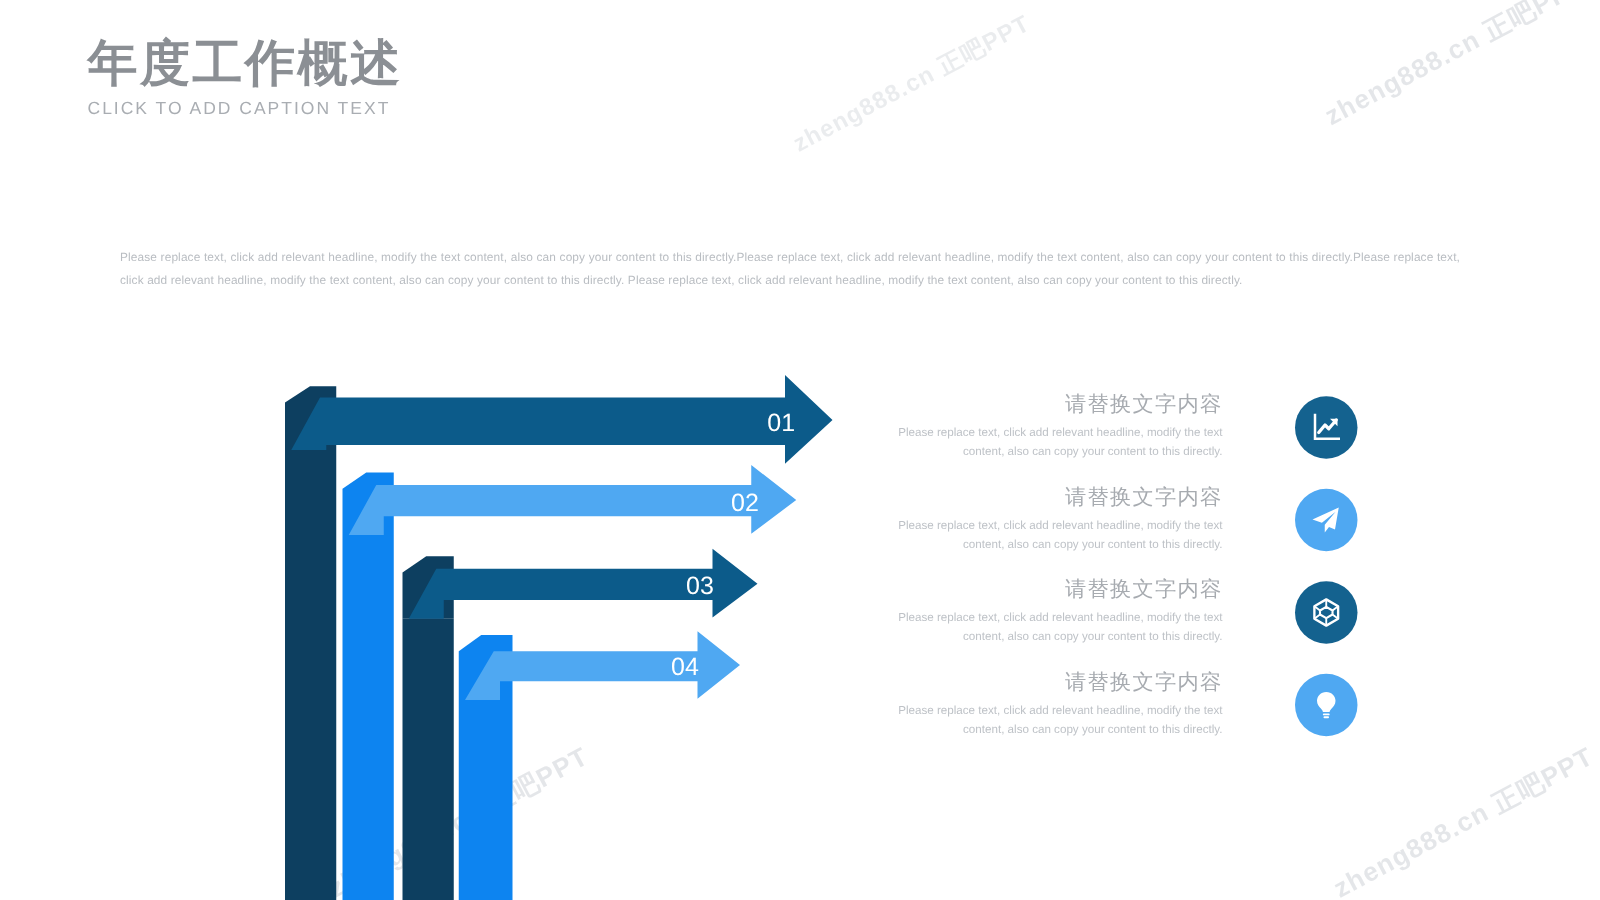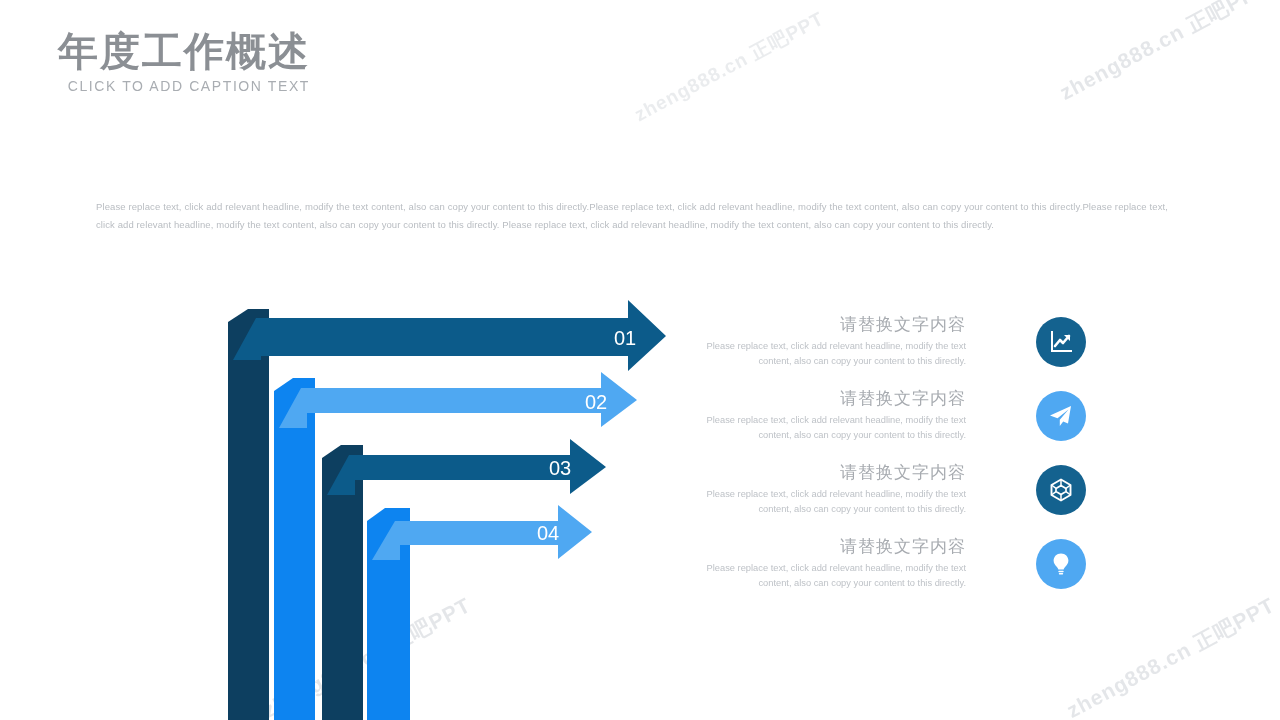--- a/index.html
+++ b/index.html
@@ -28,21 +28,21 @@
     transform-origin: left top;
     user-select: none;
     pointer-events: none;
   }
   .wm-1 { left: 1055px; top: 82px; transform: rotate(-28deg); }
   .wm-2 { left: 258px;  top: 700px; transform: rotate(-28deg); }
   .wm-3 { left: 1062px; top: 700px; transform: rotate(-28deg); }
   .wm-4 { left: 630px;  top: 105px; transform: rotate(-28deg); font-size: 19px; opacity:.42; }
 
   
-  .header { position: absolute; left: 58px; top: 28px; text-align: right; }
+  .header { position: absolute; left: 70px; top: 28px; }
   .title {
     font-size: 40px;
     font-weight: bold;
     color: #8b8f94;
     letter-spacing: 2px;
     line-height: 1.15;
     font-family: "DejaVu Sans", "Liberation Sans", sans-serif;
   }
   .subtitle {
     margin-top: 4px;
@@ -66,21 +66,21 @@
 
   
   .diagram { position: absolute; left: 0; top: 0; width: 720px; height: 720px; }
 
   
   .items { position: absolute; left: 700px; top: 305px; width: 340px; }
   .item {
     position: absolute;
     left: 0; width: 340px; height: 70px;
   }
-  .item-text { position: absolute; right: 74px; top: 0; width: 272px; text-align: right; }
+  .item-text { position: absolute; right: 62px; top: 0; width: 272px; text-align: right; }
   .item-head {
     font-size: 17px;
     color: #a7abb0;
     letter-spacing: 1px;
     line-height: 1.3;
     font-family: "DejaVu Sans", "Liberation Sans", sans-serif;
   }
   .item-body {
     margin-top: 4px;
     font-size: 9.3px;

